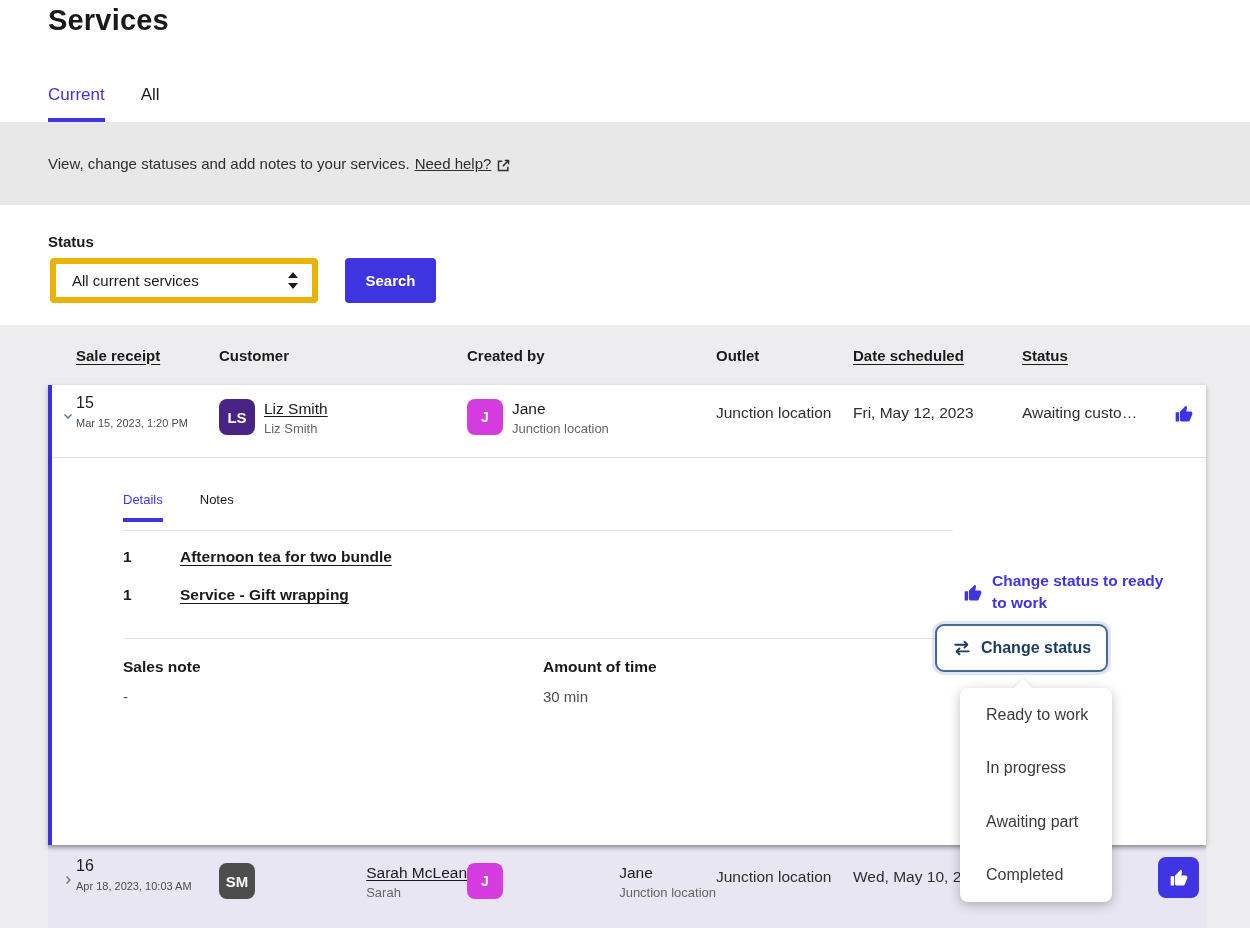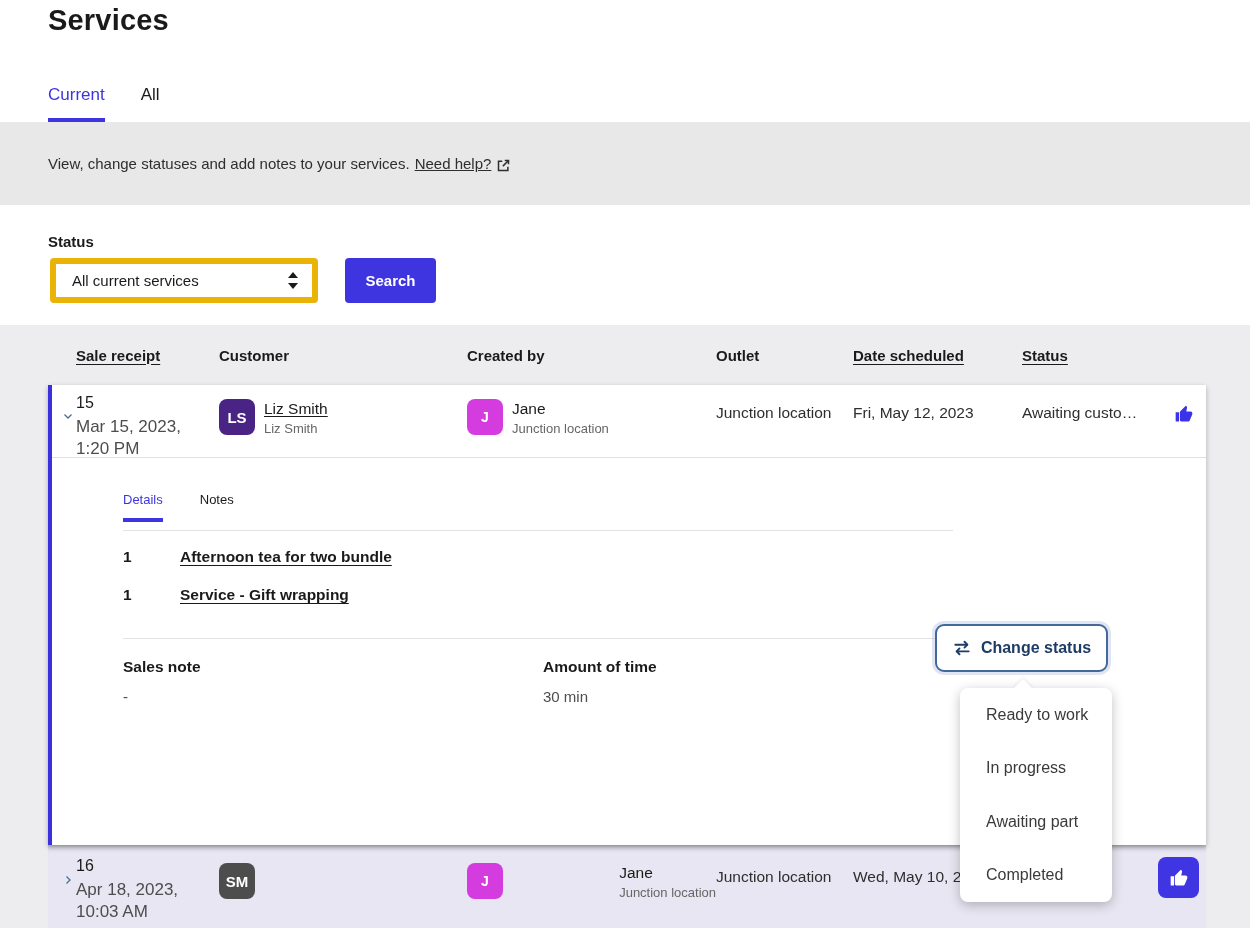--- a/index.html
+++ b/index.html
@@ -52,21 +52,21 @@
   .thead .th.sortable{text-decoration:underline;text-underline-offset:3px;cursor:pointer;}
 
   
   .card{position:relative;margin-left:48px;width:1158px;height:460px;background:#fff;border-left:4px solid #3a30dd;box-shadow:0 2px 5px rgba(0,0,0,.28);}
   .card .grid{padding-left:10px;} 
   .row1{height:73px;border-bottom:1px solid var(--divider);}
   .cell{padding-top:19px;font-size:15.5px;color:#2e2e2e;}
   .chev-cell{padding-top:23px;color:#4a6f96;}
   .chev{width:12px;height:12px;}
   .receipt-num{font-size:16px;color:var(--ink);}
-  .receipt-date{font-size:17px;color:var(--ink-soft);margin-top:4px;line-height:1.3;max-width:140px;}
+  .receipt-date{font-size:11px;color:var(--ink-soft);margin-top:4px;line-height:1.3;max-width:140px;}
   .person{display:flex;padding-top:14px;}
   .avatar{width:36px;height:36px;border-radius:8px;color:#fff;font-weight:700;font-size:15px;display:flex;align-items:center;justify-content:center;flex:none;}
   .avatar.liz{background:var(--avatar-liz);}
   .avatar.jane{background:var(--avatar-jane);font-size:14px;}
   .avatar.sarah{background:var(--avatar-sarah);}
   .person .p-text{margin-left:9px;padding-top:1px;}
   .p-name{font-size:15.5px;color:var(--ink);}
   .p-name.link{text-decoration:underline;text-underline-offset:2px;cursor:pointer;}
   .p-sub{font-size:13px;color:var(--ink-sub);margin-top:3px;}
   .icon-cell{position:relative;}
@@ -214,20 +214,26 @@
           <span class="iname">Service - Gift wrapping</span>
         </div>
 
         <div class="items-divider"></div>
 
         <div class="field-label" style="left:71px;top:200px;">Sales note</div>
         <div class="field-value" style="left:71px;top:230px;">-</div>
         <div class="field-label" style="left:491px;top:200px;">Amount of time</div>
         <div class="field-value" style="left:491px;top:230px;">30 min</div>
 
+        <div class="quick-action">
+          <svg class="thumb" viewBox="0 0 24 24" fill="currentColor">
+              <path d="M2 10h4v11H2zM22 11c0-1.1-.9-2-2-2h-5.3l.95-4.57.03-.32c0-.41-.17-.79-.44-1.06L14.17 2 7.59 8.59C7.22 8.95 7 9.45 7 10v9c0 1.1.9 2 2 2h8c.83 0 1.54-.5 1.84-1.22l3.02-7.05c.09-.23.14-.47.14-.73z"></path>
+            </svg>
+          <span class="qa-text">Change status to ready to work</span>
+        </div>
 
         <button class="change-btn">
           <svg class="swap-icon" viewBox="0 0 24 24" fill="none" stroke="currentColor" stroke-width="2.3" stroke-linecap="round" stroke-linejoin="round">
             <path d="M4 8h14"></path>
               <path d="M15 4.5L18.5 8 15 11.5"></path>
             <path d="M20 16H6"></path>
               <path d="M9 12.5L5.5 16 9 19.5"></path>
           </svg>
           <span>Change status</span>
         </button>
@@ -247,20 +253,24 @@
         <svg class="chev" viewBox="0 0 24 24" fill="none" stroke="currentColor" stroke-width="2.6">
             <path d="M9 5l7 7-7 7"></path>
           </svg>
       </div>
       <div class="receipt">
         <div class="receipt-num">16</div>
         <div class="receipt-date">Apr 18, 2023, 10:03 AM</div>
       </div>
       <div class="person">
         <div class="avatar sarah">SM</div>
+        <div class="p-text">
+          <div class="p-name link">Sarah McLean</div>
+          <div class="p-sub">Sarah</div>
+        </div>
       </div>
       <div class="person">
         <div class="avatar jane">J</div>
         <div class="p-text">
           <div class="p-name">Jane</div>
           <div class="p-sub">Junction location</div>
         </div>
       </div>
       <div class="cell">Junction location</div>
       <div class="cell">Wed, May 10, 2023</div>

